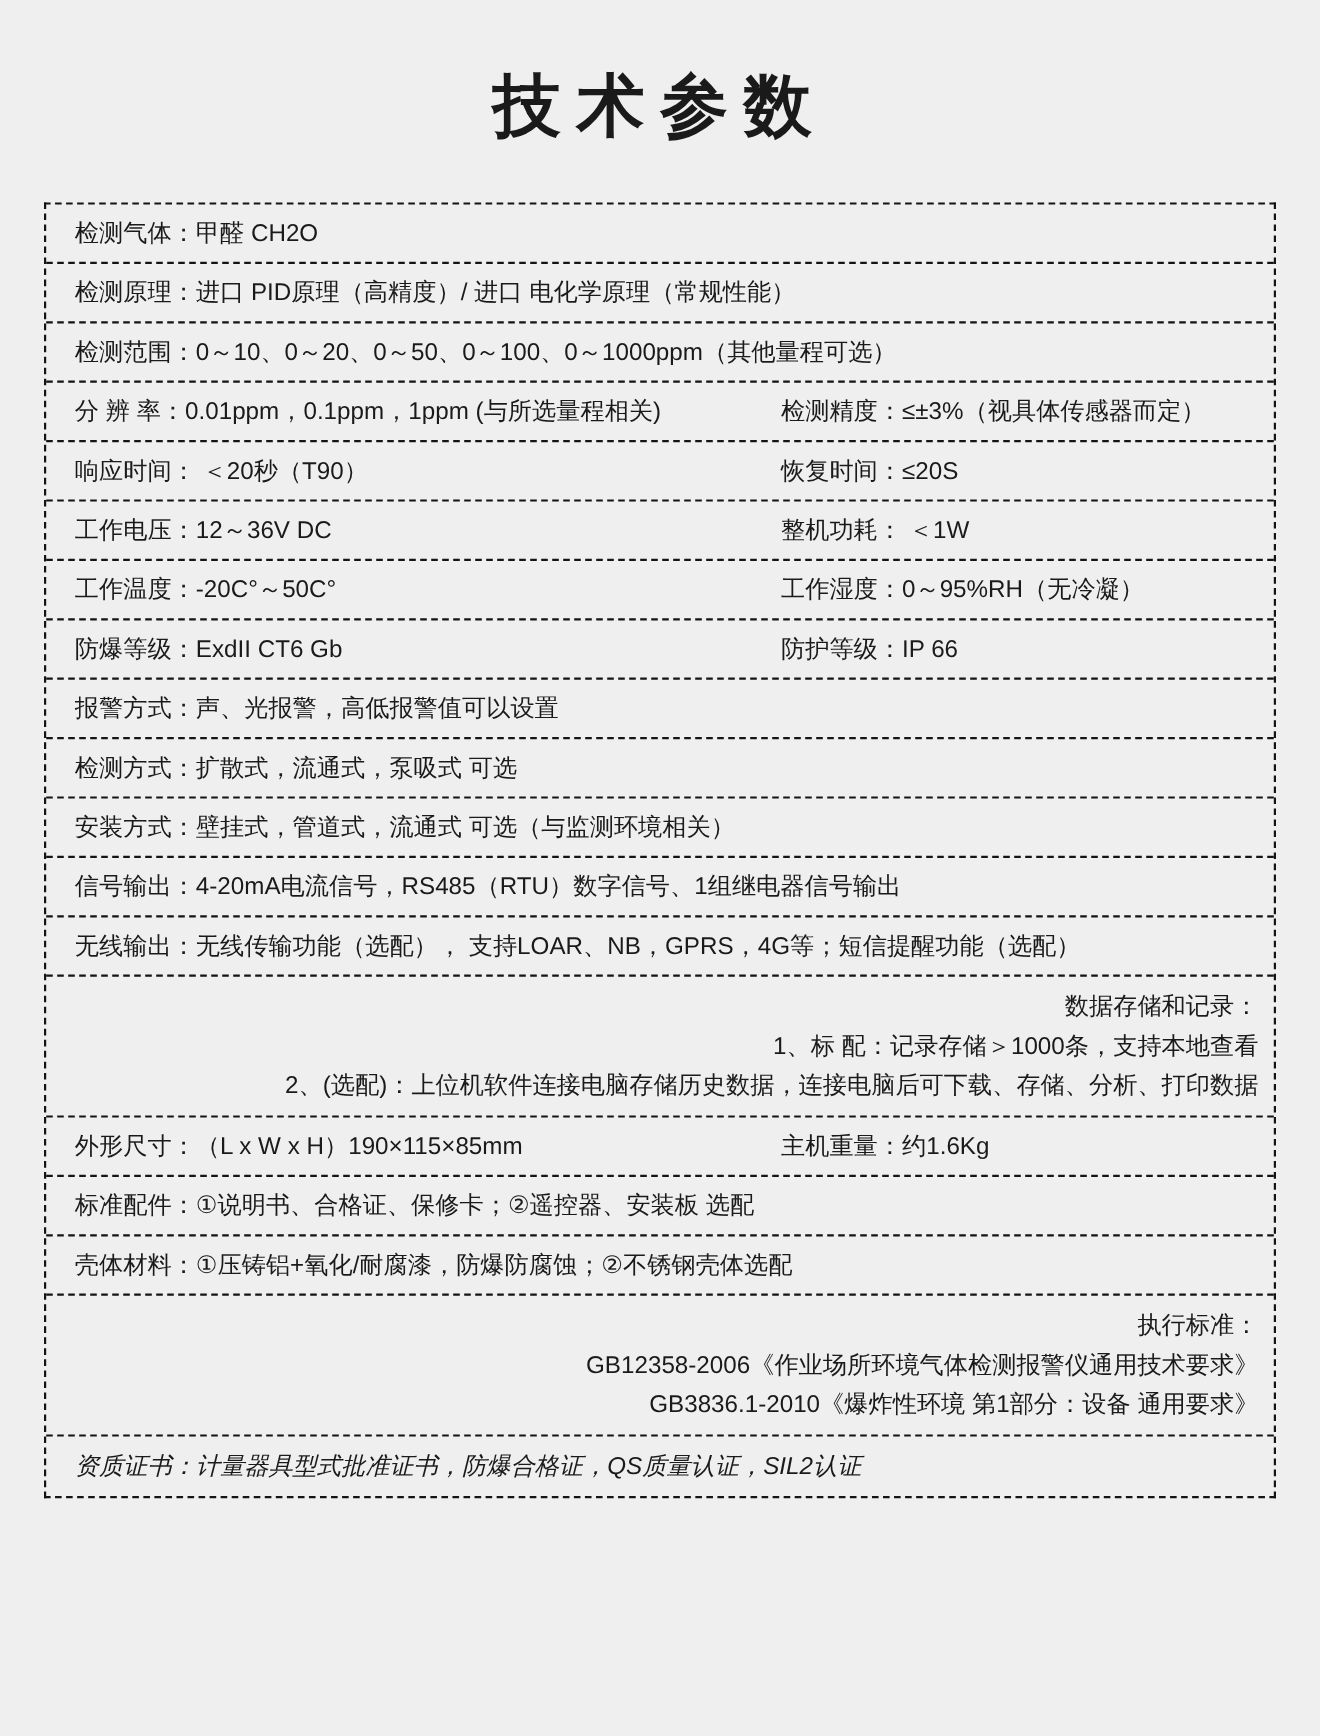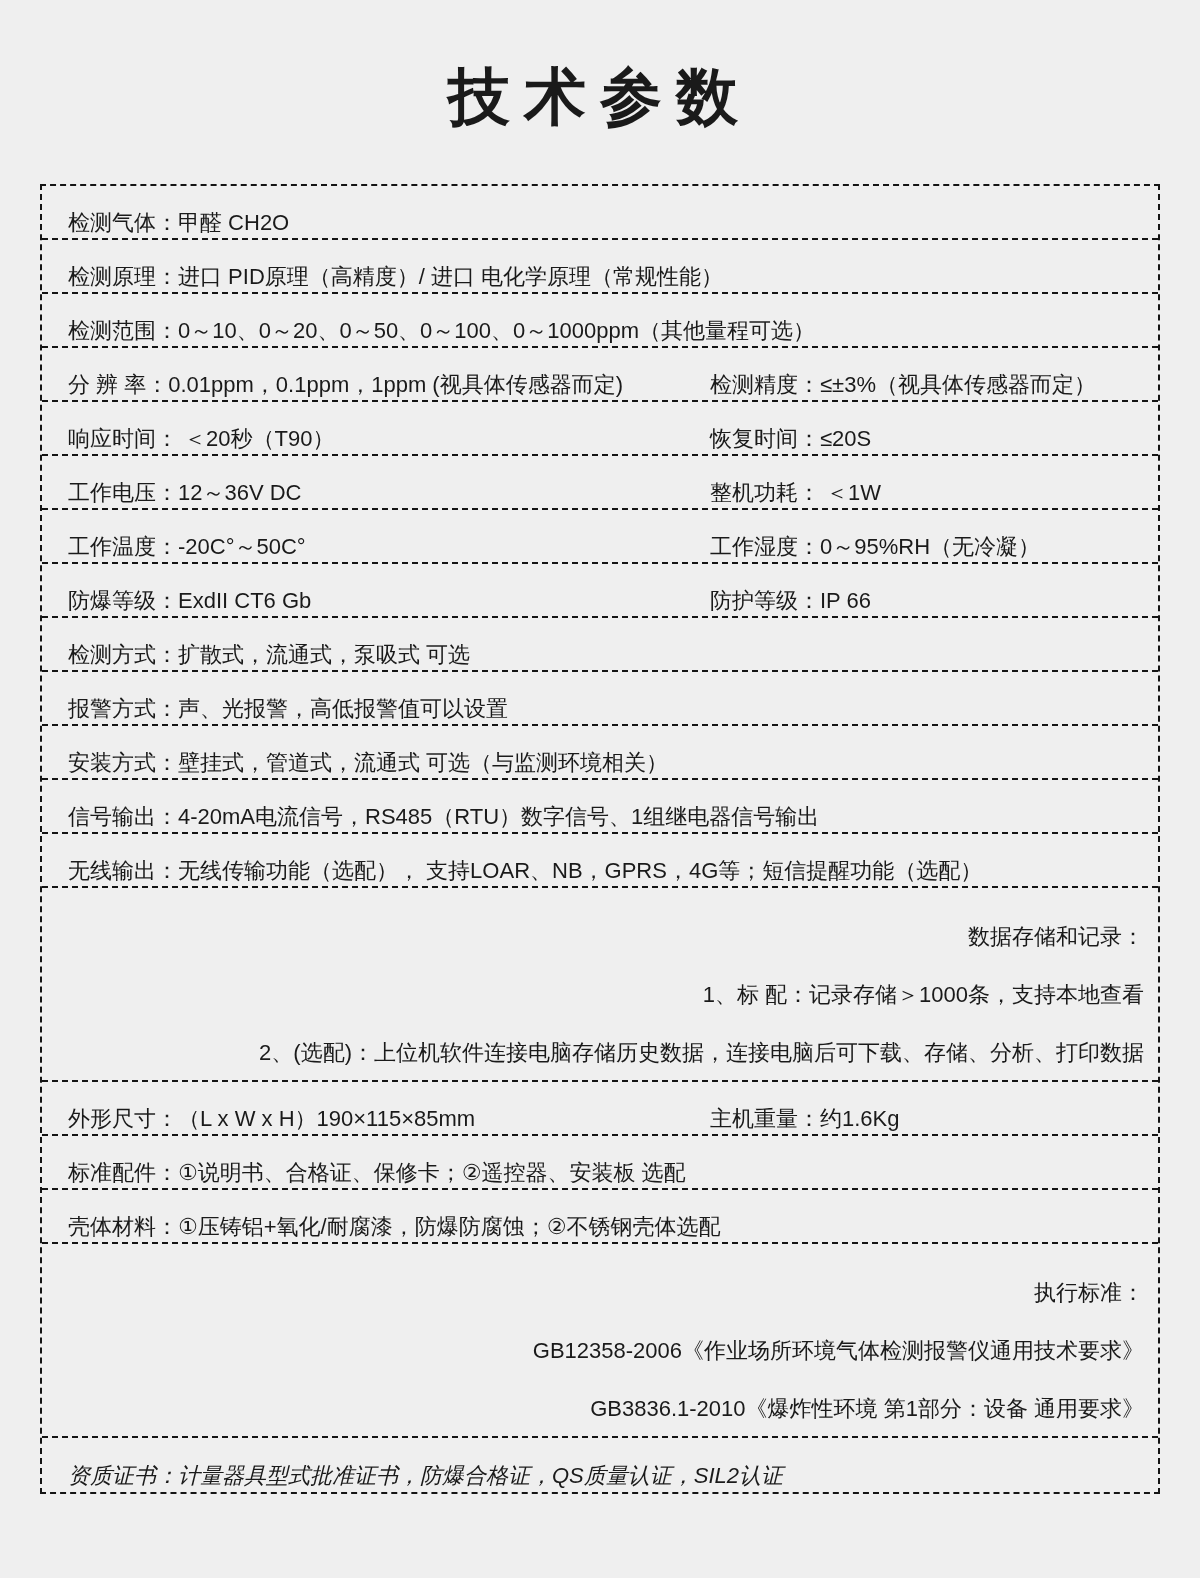--- a/index.html
+++ b/index.html
@@ -53,21 +53,21 @@
     flex-direction:column;
     align-items:flex-end;
     justify-content:center;
     padding-top:9px;
     padding-bottom:9px;
   }
   .row.multi .cell{
     display:block;
     line-height:36px;
   }
-  .cell{white-space:nowrap;margin-top:22px;}
+  .cell{white-space:nowrap;}
 </style>
 </head>
 <body>
 
 <h1 class="page-title">技术参数</h1>
 
 <div class="spec-table">
 
   <div class="row">
     <span class="cell">检测气体：甲醛  CH2O</span>
@@ -75,21 +75,21 @@
 
   <div class="row">
     <span class="cell">检测原理：进口 PID原理（高精度）/ 进口 电化学原理（常规性能）</span>
   </div>
 
   <div class="row">
     <span class="cell">检测范围：0～10、0～20、0～50、0～100、0～1000ppm（其他量程可选）</span>
   </div>
 
   <div class="row two">
-    <span class="cell">分 辨 率：0.01ppm，0.1ppm，1ppm (视具体传感器而定)</span>
+    <span class="cell">分 辨 率：0.01ppm，0.1ppm，1ppm (与所选量程相关)</span>
     <span class="cell">检测精度：≤±3%（视具体传感器而定）</span>
   </div>
 
   <div class="row two">
     <span class="cell">响应时间： ＜20秒（T90）</span>
     <span class="cell">恢复时间：≤20S</span>
   </div>
 
   <div class="row two">
     <span class="cell">工作电压：12～36V DC</span>
@@ -100,25 +100,25 @@
     <span class="cell">工作温度：-20C°～50C°</span>
     <span class="cell">工作湿度：0～95%RH（无冷凝）</span>
   </div>
 
   <div class="row two">
     <span class="cell">防爆等级：ExdII CT6 Gb</span>
     <span class="cell">防护等级：IP 66</span>
   </div>
 
   <div class="row">
-    <span class="cell">检测方式：扩散式，流通式，泵吸式 可选</span>
+    <span class="cell">报警方式：声、光报警，高低报警值可以设置</span>
   </div>
 
   <div class="row">
-    <span class="cell">报警方式：声、光报警，高低报警值可以设置</span>
+    <span class="cell">检测方式：扩散式，流通式，泵吸式 可选</span>
   </div>
 
   <div class="row">
     <span class="cell">安装方式：壁挂式，管道式，流通式 可选（与监测环境相关）</span>
   </div>
 
   <div class="row">
     <span class="cell">信号输出：4-20mA电流信号，RS485（RTU）数字信号、1组继电器信号输出</span>
   </div>
 

